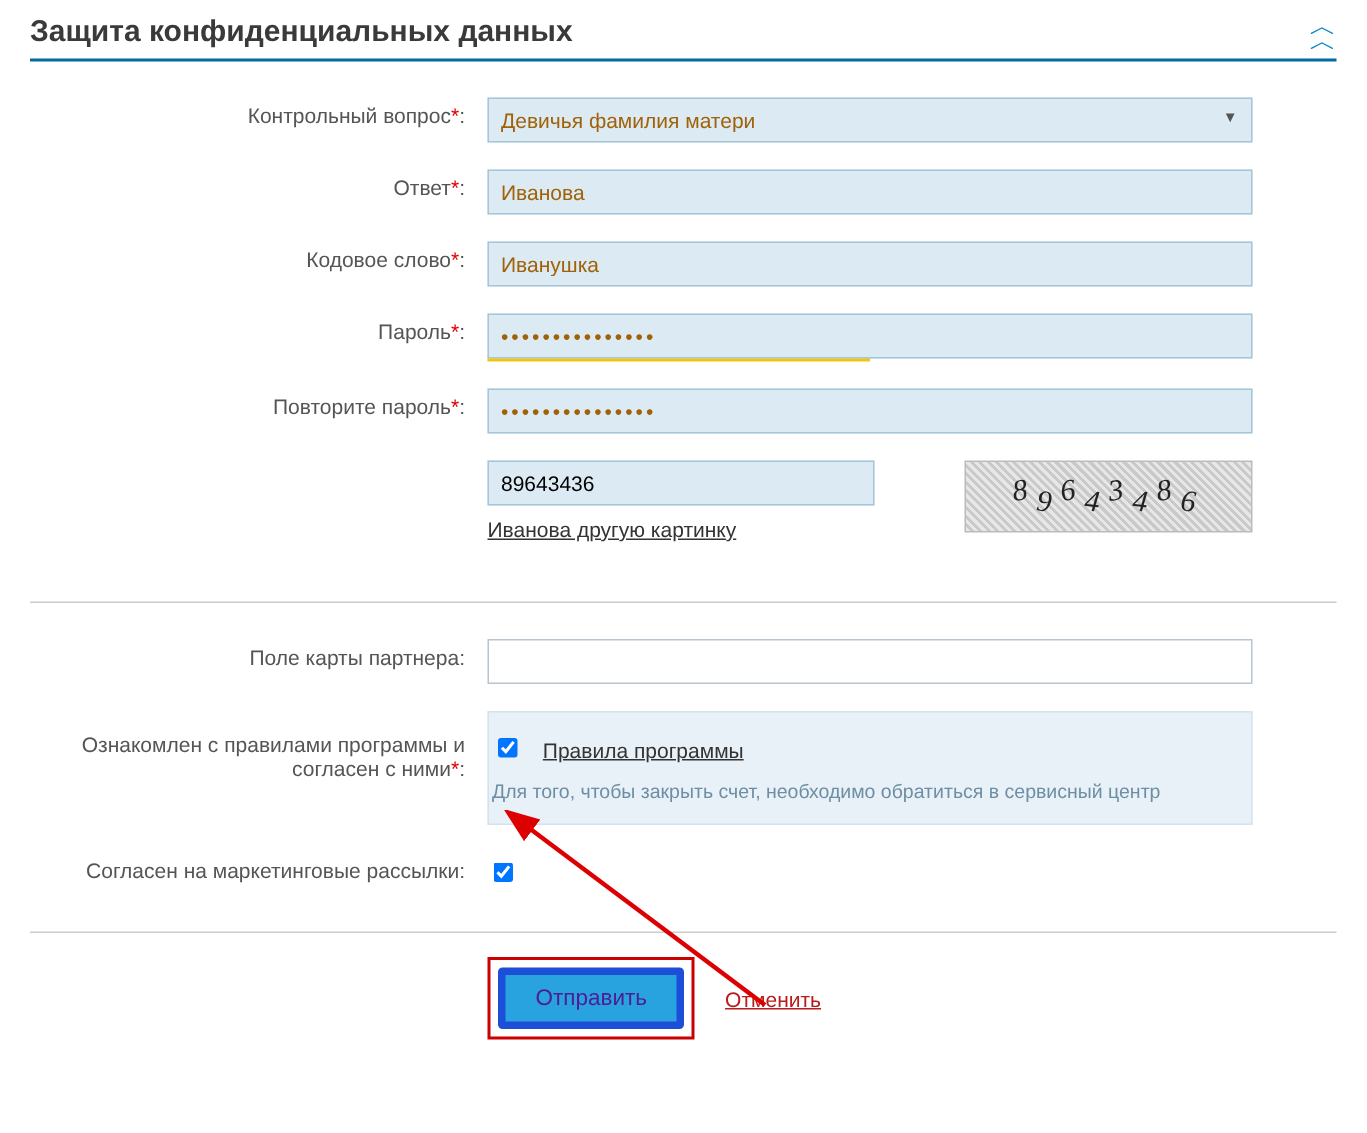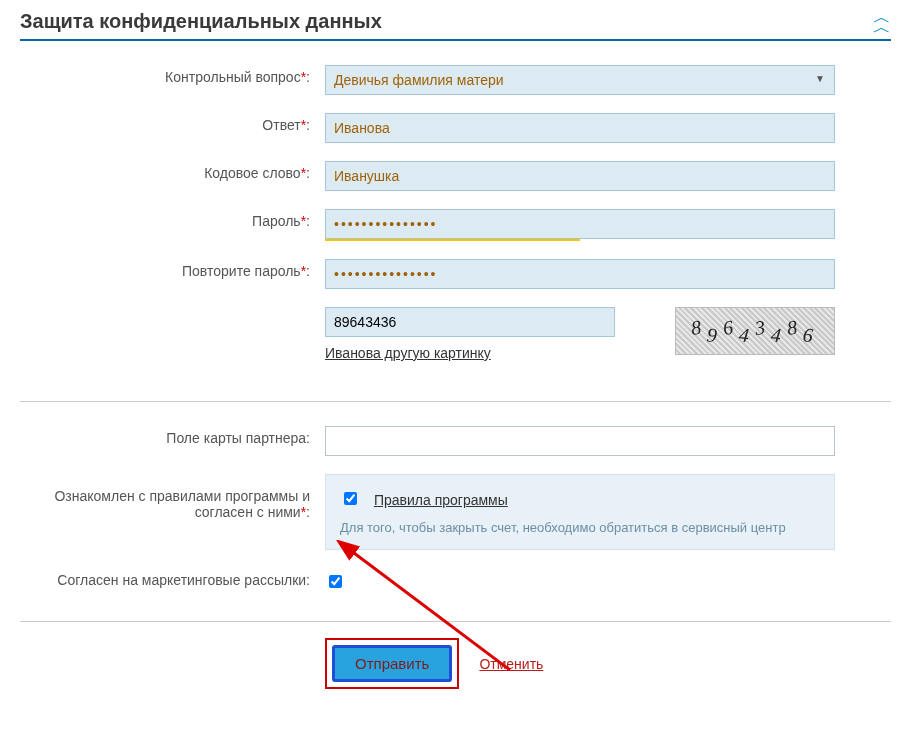--- a/index.html
+++ b/index.html
@@ -91,21 +91,21 @@
   .captcha-label {
     margin-bottom: 6px;
     color: #333;
   }
   .captcha-flex {
     display: flex;
     align-items: flex-start;
     gap: 60px;
   }
   .captcha-input {
-    width: 290px;
+    width: 258px;
     height: 30px;
     border: 1px solid #a5c6d9;
     background: #dbeaf3;
     padding: 4px 8px;
     font-size: 14px;
   }
   .captcha-link {
     color: #333;
     text-decoration: underline;
     margin-top: 8px;
@@ -137,21 +137,21 @@
   }
   .hint-text {
     color: #9e9e9e;
     font-size: 13px;
     margin-top: 6px;
     line-height: 1.4;
   }
   .rules-box {
     background: #e8f1f7;
     border: 1px solid #d3e3ee;
-    padding: 14px 14px;
+    padding: 14px 2px;
   }
   .rules-link {
     text-decoration: underline;
     color: #333;
     cursor: pointer;
     margin-left: 10px;
   }
   .rules-note {
     color: #6d8ea3;
     font-size: 13px;
@@ -163,22 +163,22 @@
   }
   .actions {
     display: flex;
     align-items: center;
     gap: 20px;
     margin-left: 305px;
     padding: 6px 0;
   }
   .submit-btn {
     background: #29a3e0;
-    color: #7f1d1d;
-    border: 3px solid #1d4ed8;
+    color: #4c1d95;
+    border: 5px solid #1d4ed8;
     border-radius: 3px;
     padding: 7px 20px;
     font-size: 15px;
     cursor: pointer;
   }
   .submit-wrap {
     border: 2px solid #c00;
     padding: 5px;
   }
   .cancel-link {

